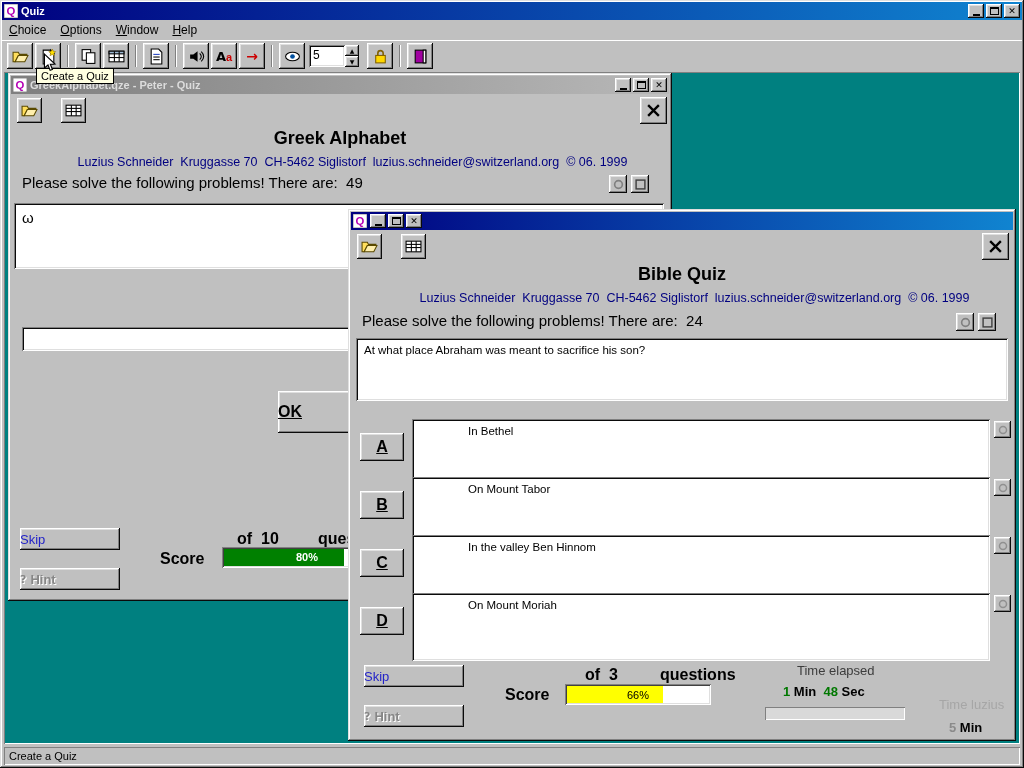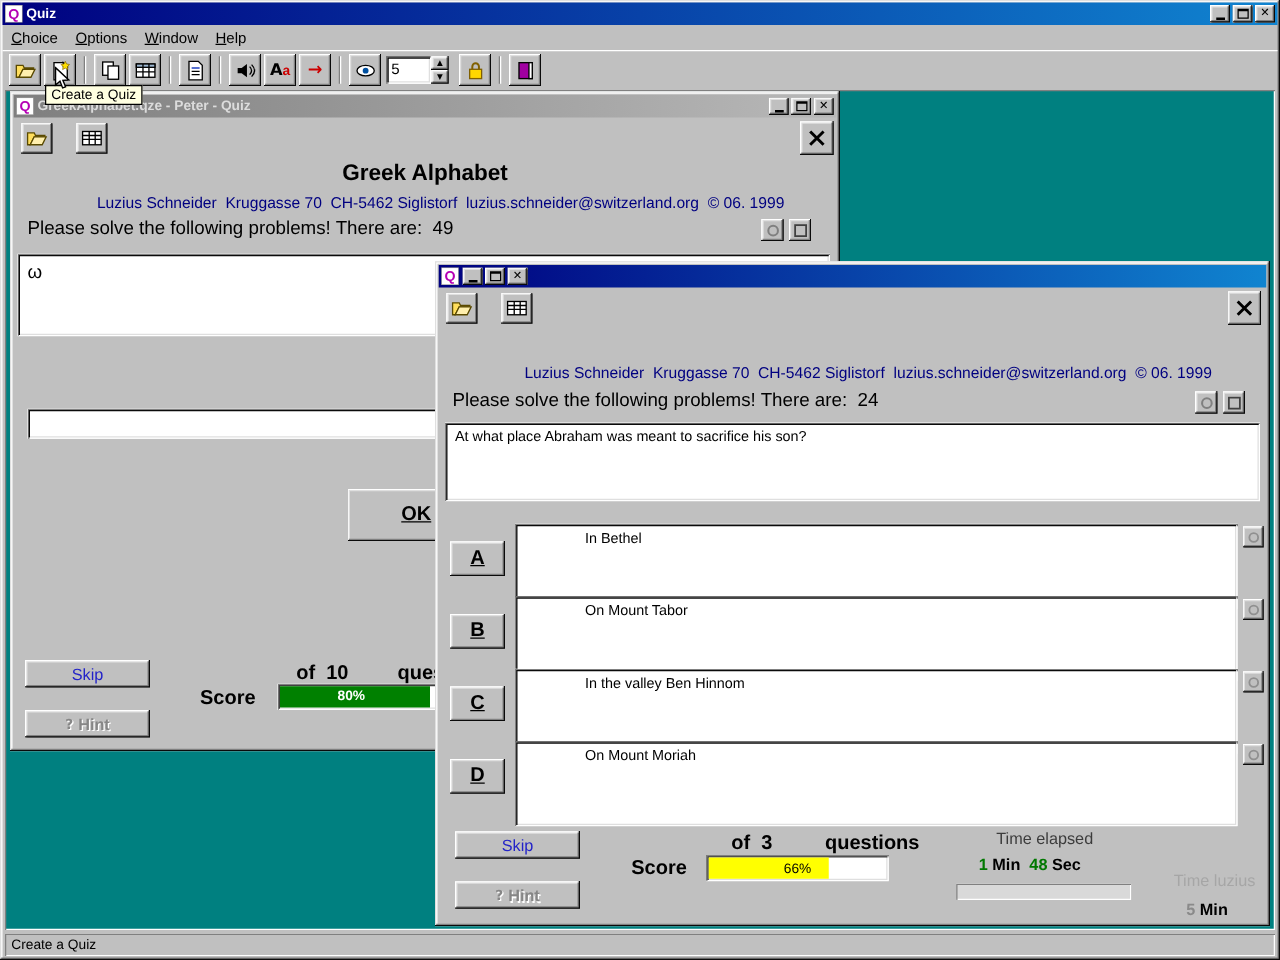--- a/index.html
+++ b/index.html
@@ -63,31 +63,31 @@
   .q-box { position:absolute; font-size:11.5px; color:#000; }
   .q-text { display:block; padding:6px 8px; white-space:pre-wrap; }
 
   .answer-row { position:absolute; left:0; width:100%; height:52px; }
   .answer-key { position:absolute; left:12px; top:14px; width:44px; height:28px; display:flex; align-items:center; justify-content:center;
     font-size:16px; font-weight:bold; text-decoration:underline;
     background:#c0c0c0; box-shadow: inset -1px -1px #0a0a0a, inset 1px 1px #ffffff, inset -2px -2px #808080, inset 2px 2px #dfdfdf; }
   .answer-box { position:absolute; left:64px; top:0; width:578px; height:68px; font-size:11.5px;padding-left:48px; }
   .answer-mini { left:646px; top:2px; width:17px; height:17px; }
 
-  .push-btn { position:absolute; display:flex; align-items:center; justify-content:center; gap:4px;
+  .push-btn { position:absolute; display:flex; align-items:center; gap:4px;
     background:#c0c0c0; box-shadow: inset -1px -1px #0a0a0a, inset 1px 1px #ffffff, inset -2px -2px #808080, inset 2px 2px #dfdfdf; }
   .skip-btn { width:100px; height:22px; font-size:13px; color:#2323c8; }
   .hint-btn { width:100px; height:22px; font-size:13px; color:#868686; font-weight:bold; text-shadow:1px 1px 0 #fff; }
   .ok-btn { font-size:16px; font-weight:bold; }
   .ok-btn span { text-decoration:underline; }
 
   .score-label, .of-label, .questions-label { position:absolute; font-size:16px; font-weight:bold; color:#000; white-space:pre; }
   .score-bar { position:absolute; width:146px; height:21px; background:#fff; box-shadow: inset 1px 1px #808080, inset -1px -1px #ffffff, inset 2px 2px #404040, inset -2px -2px #dfdfdf; }
   .score-fill { position:absolute; left:2px; top:2px; bottom:2px; }
-  .score-fill .pct { display:block; width:100%; line-height:17px; font-size:11px;padding-left:46px; }
+  .score-fill .pct { display:block; width:100%; text-align:center; line-height:17px; font-size:11px;padding-left:46px; }
   .overlay-pct { position:absolute; inset:0; display:flex; align-items:center; justify-content:center; font-size:11px; color:#000; }
 
   .time-label { position:absolute; font-size:13px; }
   .time-value { position:absolute; font-size:13px; font-weight:bold; white-space:pre; }
   .t-green { color:#007800; }
   .t-gray  { color:#8a8a8a; }
   .time-bar { position:absolute; width:140px; height:13px; background:#d9d9d9; box-shadow: inset 1px 1px #808080, inset -1px -1px #ffffff; }
 
   .greek-window { left:4px; top:1px; width:664px; height:528px; z-index:1; }
   .greek-window .cw-close { left:632px; }
@@ -337,20 +337,21 @@
             <line x1="6" y1="3" x2="6" y2="13" stroke="#000"></line>
             <line x1="10.5" y1="3" x2="10.5" y2="13" stroke="#000"></line>
           </svg>
       </span>
       <span class="cw-tool raised cw-close">
         <svg width="15" height="15" viewBox="0 0 14 14">
             <path d="M2 2L12 12M12 2L2 12" stroke="#000" stroke-width="2.2"></path>
           </svg>
       </span>
 
+      <div class="cw-heading">Bible Quiz</div>
       <div class="cw-author">Luzius Schneider  Kruggasse 70  CH-5462 Siglistorf  luzius.schneider@switzerland.org  © 06. 1999</div>
       <div class="cw-prompt" style="top:103px;">Please solve the following problems! There are:  24</div>
 
       <span class="mini-btn" style="left:608px;top:104px;">
         <svg width="11" height="11" viewBox="0 0 10 10">
             <circle cx="5" cy="5" r="3.5" fill="none" stroke="#808080" stroke-width="1.5"></circle>
           </svg>
       </span>
       <span class="mini-btn" style="left:630px;top:104px;">
         <svg width="11" height="11" viewBox="0 0 10 10">

